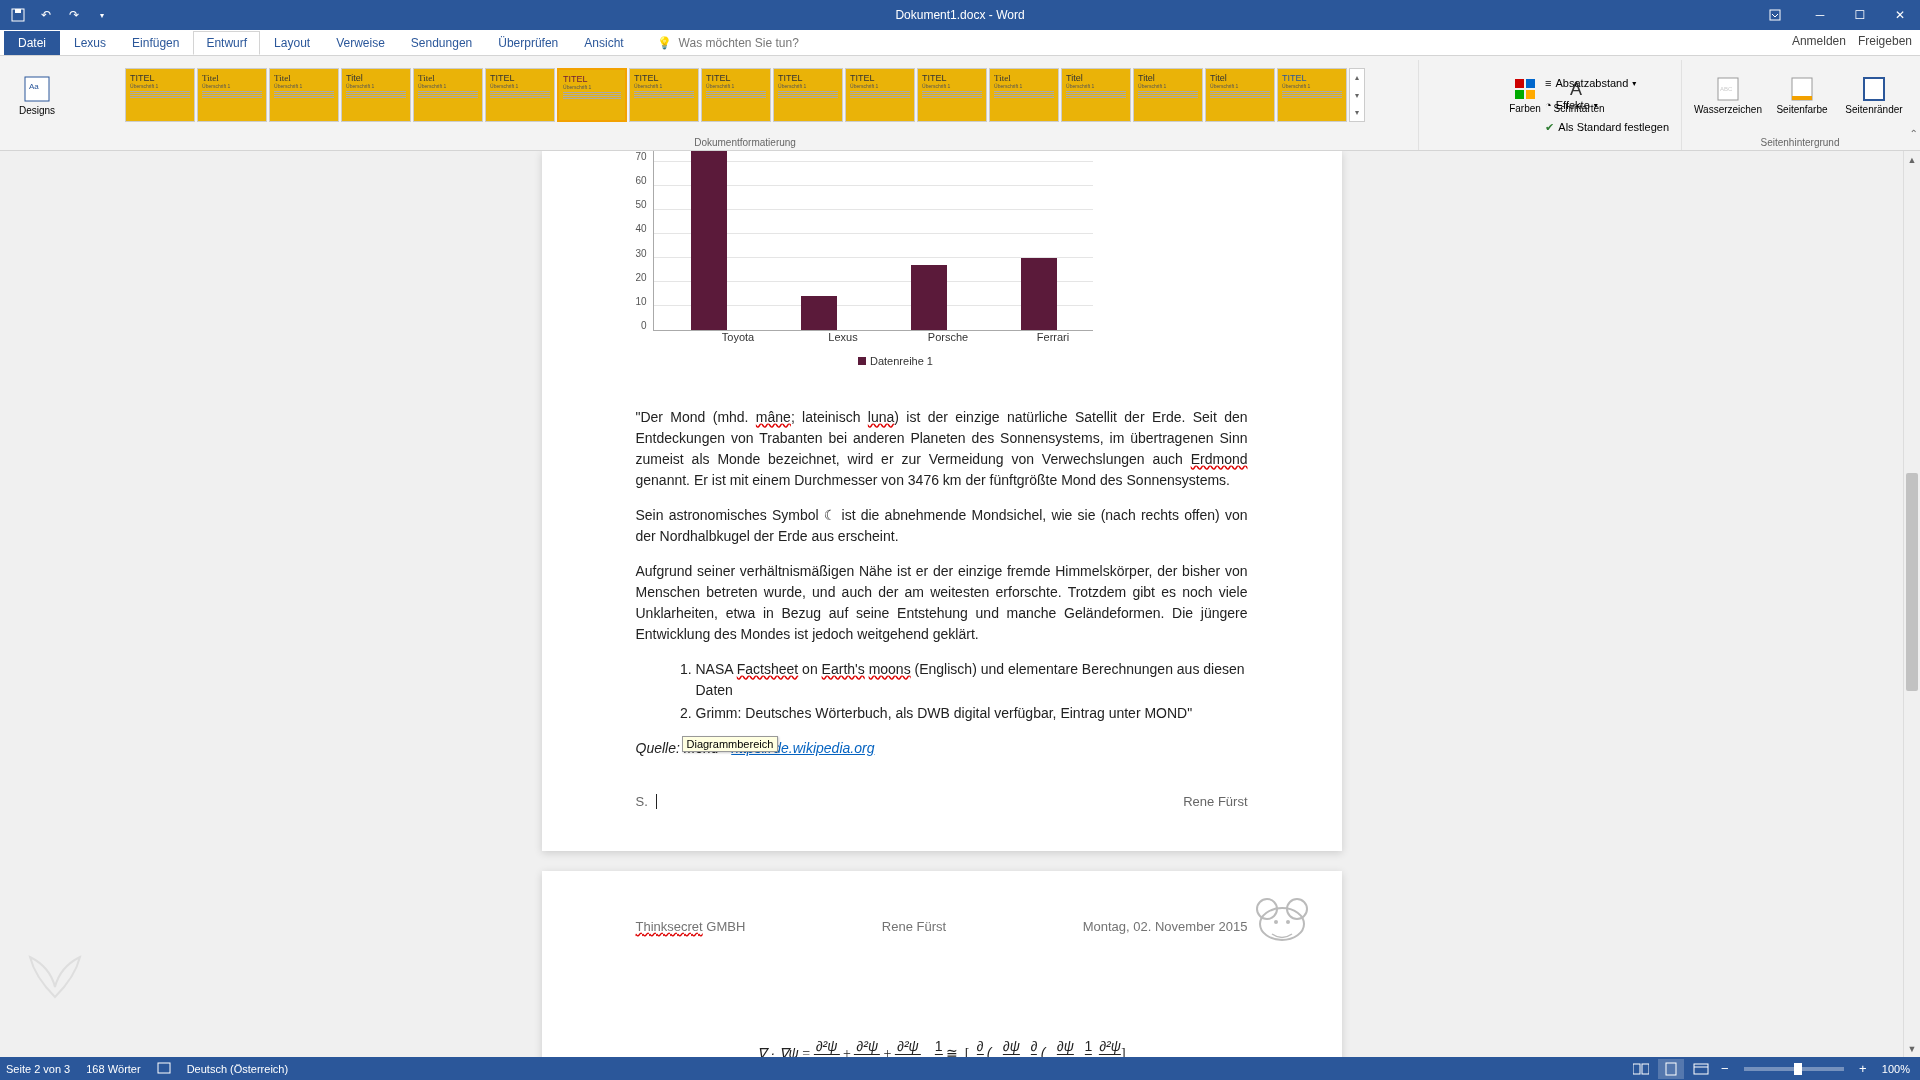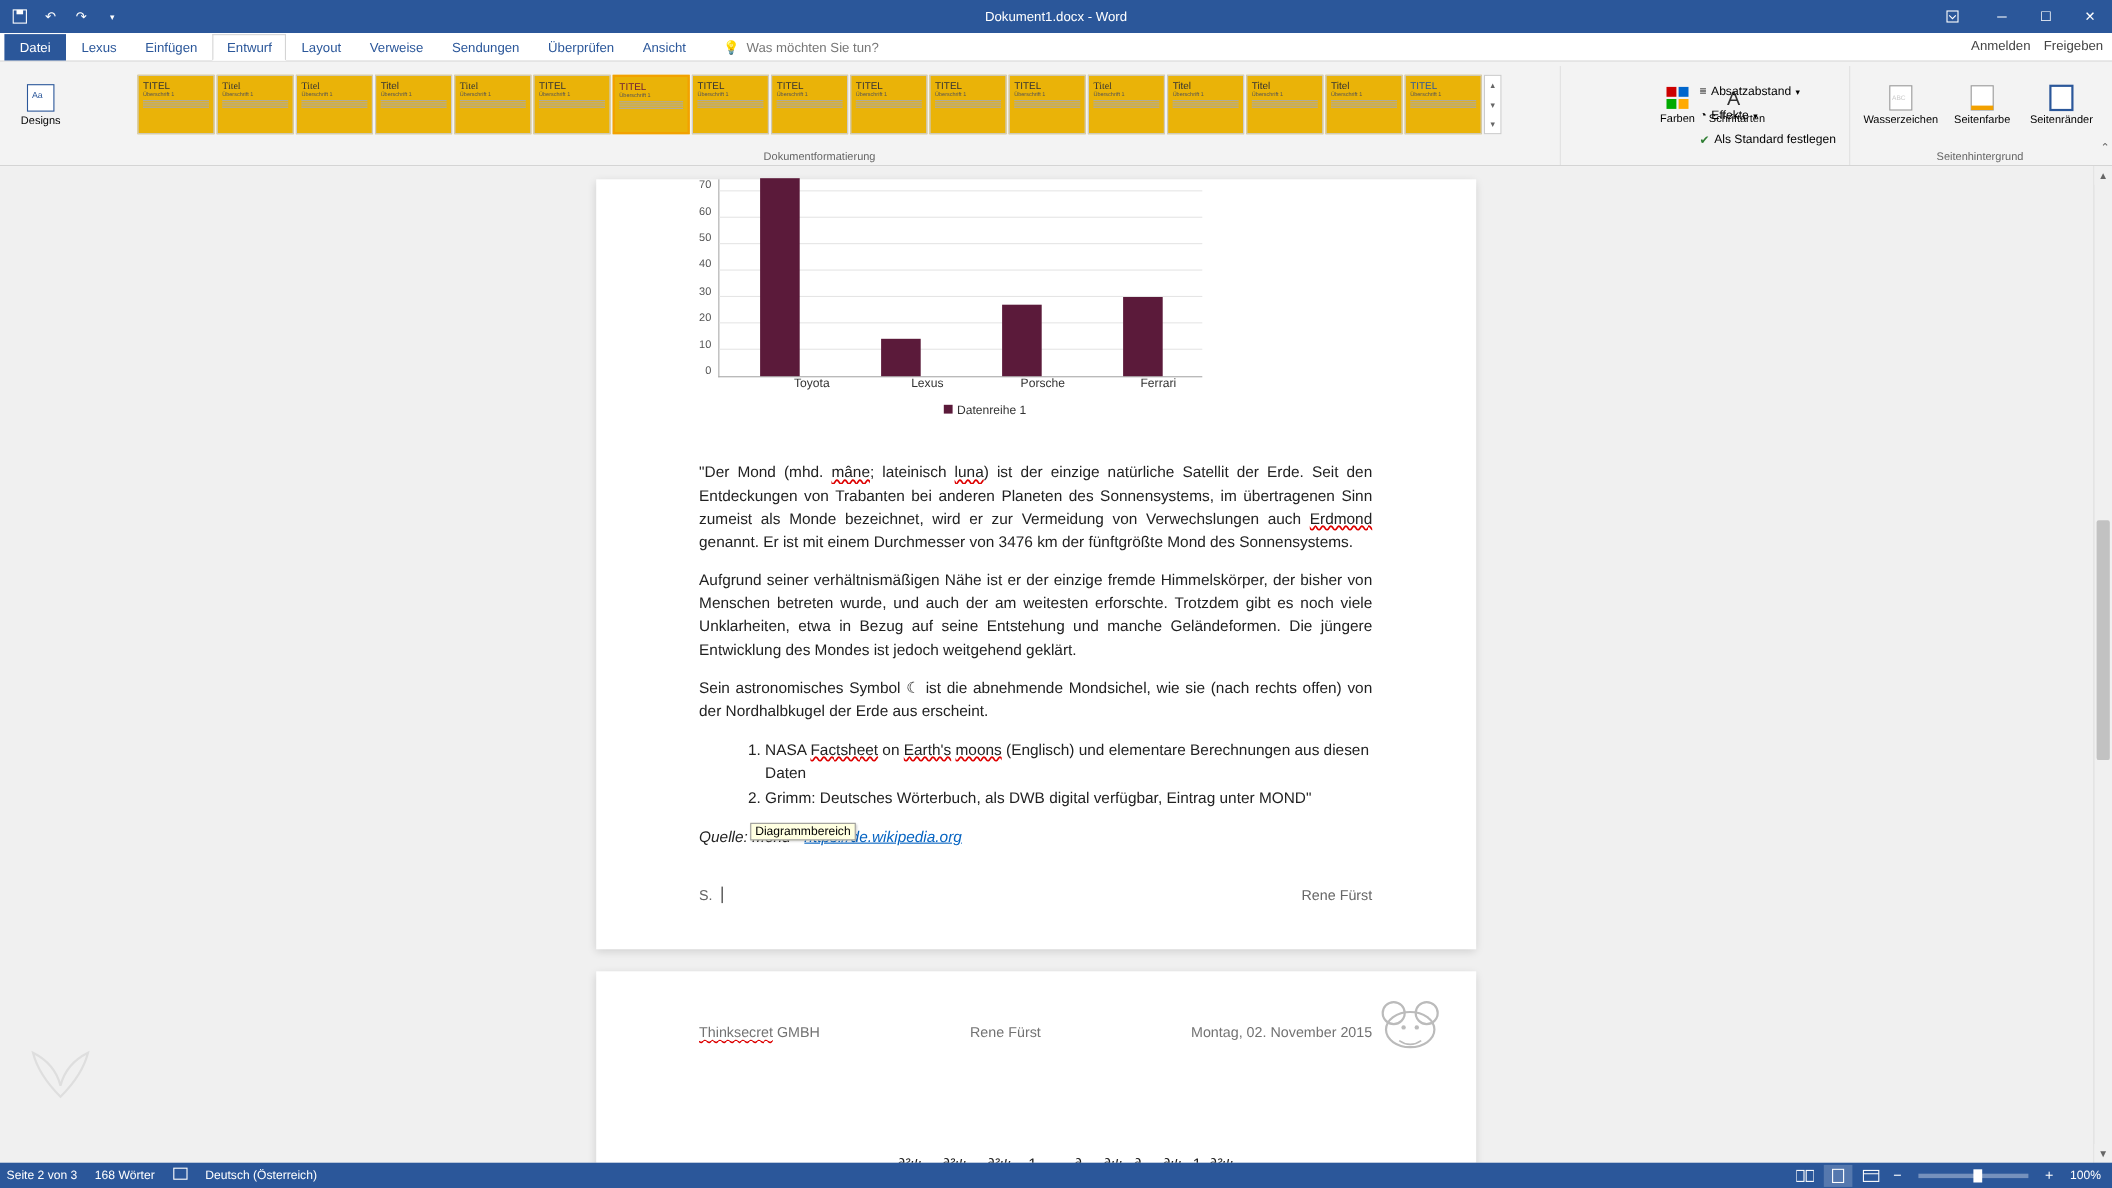--- a/index.html
+++ b/index.html
@@ -43,21 +43,21 @@
 .gallery-scroll div { height: 17px; display:flex;align-items:center;justify-content:center;font-size:8px;color:#666;}
 .collapse-ribbon{position:absolute; right:2px; top:128px; font-size:10px;color:#666;cursor:default;}
 
 
 .doc-area { position:absolute; top: 151px; bottom: 23px; left:0; right:17px; background: #f0f0f0; overflow: hidden; display:flex; justify-content:center;}
 .scrollbar-v { position:absolute; top:151px; bottom:23px; right:0; width:17px; background:#f0f0f0; border-left:1px solid #ddd;}
 .scrollbar-v .sb-btn{height:17px;display:flex;align-items:center;justify-content:center;font-size:9px;color:#666;background:#f0f0f0;}
 .scrollbar-v .sb-track{position:absolute;top:17px;bottom:17px;left:0;right:0;}
 .scrollbar-v .sb-thumb{position:absolute;left:2px;right:2px;background:#c2c2c2;border-radius:2px;}
 
-.pages-wrap { width: 820px; padding-top: 0; margin-top: 12px; }
+.pages-wrap { width: 820px; padding-top: 0; }
 .page { width: 800px; background: #fff; box-shadow: 0 2px 8px rgba(0,0,0,.15); position: relative; }
 .page1 { height: 700px; }
 .page-gap { height: 20px; }
 .page2 { height: 205px; }
 
 
 .chart-box { position: absolute; left: 94px; top: 0; width: 470px; }
 .chart-axis { display: flex; }
 .ylabels { display: flex; flex-direction: column; justify-content: space-between; align-items: flex-end; font-size: 10px; color: #555; padding-right: 6px; height: 180px;}
 .plot { width: 440px; height: 180px; border-left: 1px solid #aaa; border-bottom: 1px solid #aaa; position: relative; background: linear-gradient(to bottom, transparent 0, transparent calc(100% - 1px)) ;}
@@ -447,22 +447,22 @@
             <div style="width: 110px;">Toyota</div>
             <div style="width: 110px;">Lexus</div>
             <div style="width: 110px;">Porsche</div>
             <div style="width: 110px;">Ferrari</div>
           </div>
         <div class="legend"><span class="sq"></span><span>Datenreihe 1</span></div>
       </div>
 
       <div class="bodytext">
         <p><span>"Der Mond (mhd. </span><span class="underline-red">mâne</span><span>; lateinisch </span><span class="underline-red">luna</span><span>) ist der einzige natürliche Satellit der Erde. Seit den Entdeckungen von Trabanten bei anderen Planeten des Sonnensystems, im übertragenen Sinn zumeist als Monde bezeichnet, wird er zur Vermeidung von Verwechslungen auch </span><span class="underline-red">Erdmond</span><span> genannt. Er ist mit einem Durchmesser von 3476 km der fünftgrößte Mond des Sonnensystems.</span></p>
+        <p>Sein astronomisches Symbol ☾ ist die abnehmende Mondsichel, wie sie (nach rechts offen) von der Nordhalbkugel der Erde aus erscheint.</p>
         <p>Aufgrund seiner verhältnismäßigen Nähe ist er der einzige fremde Himmelskörper, der bisher von Menschen betreten wurde, und auch der am weitesten erforschte. Trotzdem gibt es noch viele Unklarheiten, etwa in Bezug auf seine Entstehung und manche Geländeformen. Die jüngere Entwicklung des Mondes ist jedoch weitgehend geklärt.</p>
-        <p>Sein astronomisches Symbol ☾ ist die abnehmende Mondsichel, wie sie (nach rechts offen) von der Nordhalbkugel der Erde aus erscheint.</p>
         <ol>
           <li><span>NASA </span><span class="underline-red">Factsheet</span><span> on </span><span class="underline-red">Earth's</span><span> </span><span class="underline-red">moons</span><span> (Englisch) und elementare Berechnungen aus diesen Daten</span></li>
           <li>Grimm: Deutsches Wörterbuch, als DWB digital verfügbar, Eintrag unter MOND"</li>
         </ol>
         <p class="source-line"><span>Quelle: Mond - </span><span class="hyperlink">https://de.wikipedia.org</span></p>
       </div>
 
       <div class="tag-tooltip">Diagrammbereich</div>
 
       <div class="footer1">

